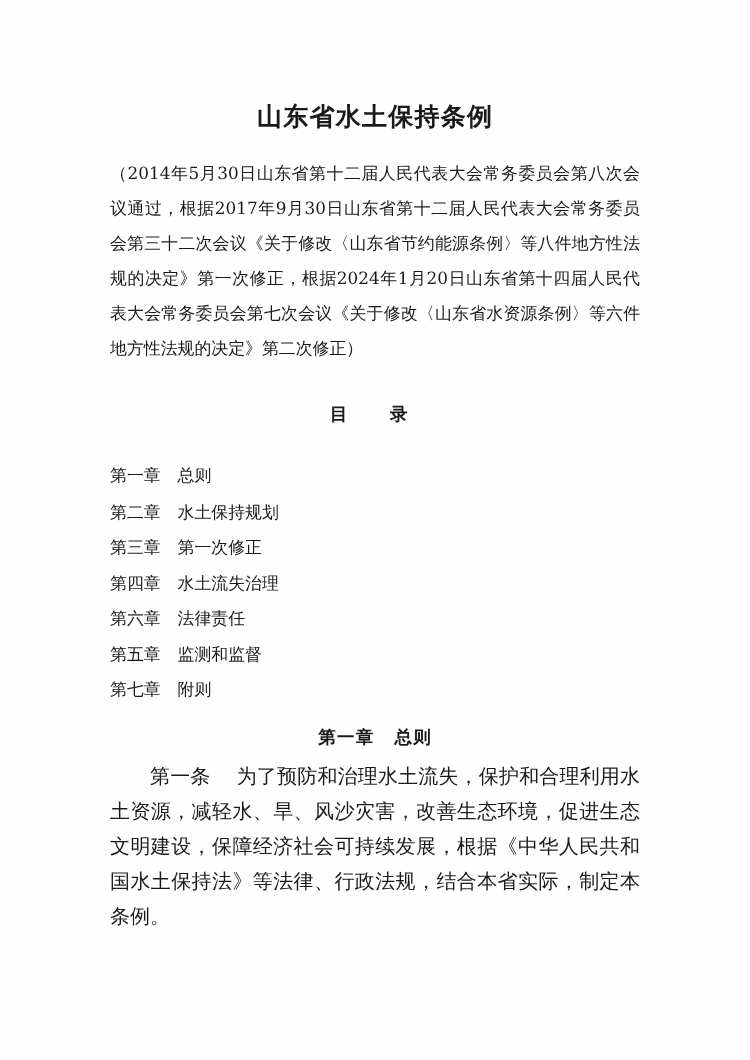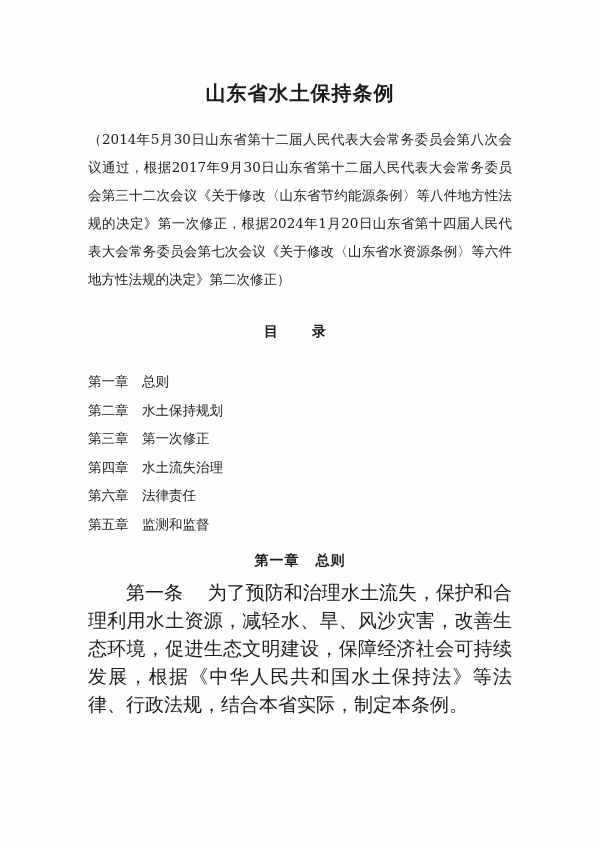--- a/index.html
+++ b/index.html
@@ -67,21 +67,21 @@
     font-size: 14px;
     font-weight: bold;
     letter-spacing: 1px;
     margin: 14px 0 8px 0;
   }
   .chapter-heading .sp {
     display: inline-block;
     width: 16px;
   }
   .body-para {
-    font-size: 19px;
+    font-size: 16px;
     line-height: 28px;
     text-align: justify;
     text-justify: inter-ideograph;
     margin: 0;
     text-indent: 2em;
   }
   .body-para .art-label {
     font-weight: normal;
   }
   .body-para .gap {
@@ -112,20 +112,23 @@
     </li>
     <li class="toc-item">
       <span class="num">第四章</span><span class="name">水土流失治理</span>
     </li>
     <li class="toc-item">
       <span class="num">第六章</span><span class="name">法律责任</span>
     </li>
     <li class="toc-item">
       <span class="num">第五章</span><span class="name">监测和监督</span>
     </li>
+    <li class="toc-item">
+      <span class="num">第七章</span><span class="name">附则</span>
+    </li>
   </ul>
 
   <div class="chapter-heading">
     <span>第一章</span><span class="sp"></span><span>总则</span>
   </div>
 
   <p class="body-para">
     <span class="art-label">第一条</span><span class="gap"></span><span>为了预防和治理水土流失，保护和合理利用水土资源，减轻水、旱、风沙灾害，改善生态环境，促进生态文明建设，保障经济社会可持续发展，根据《中华人民共和国水土保持法》等法律、行政法规，结合本省实际，制定本条例。</span>
   </p>
 

